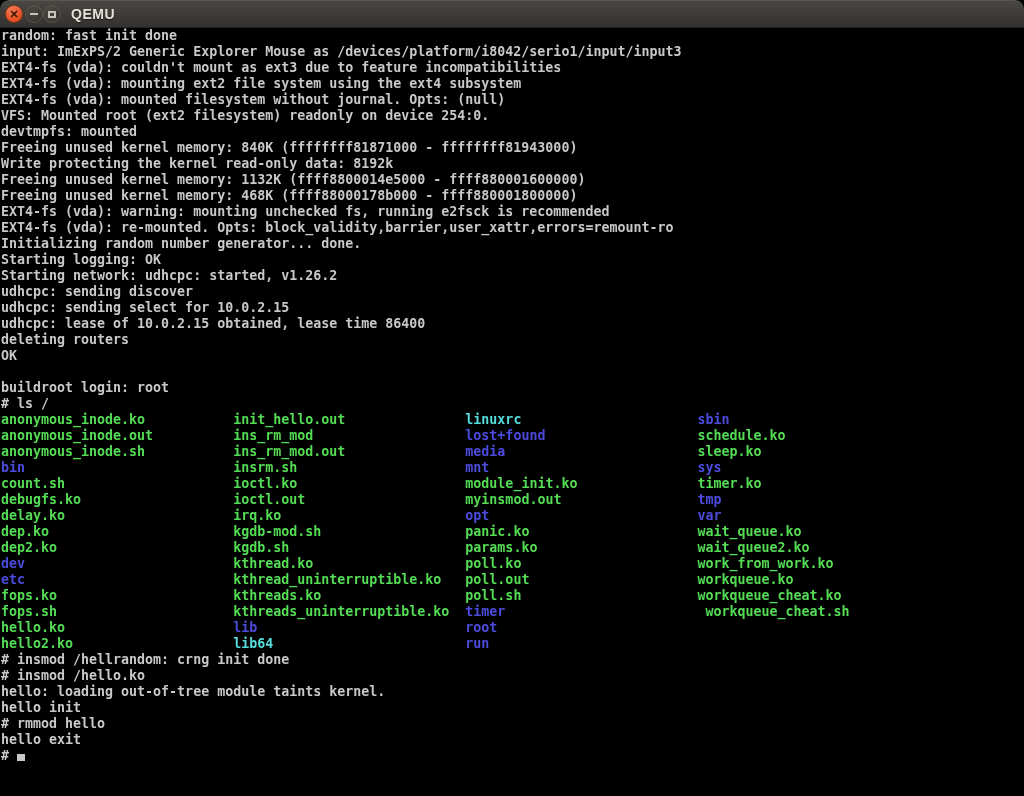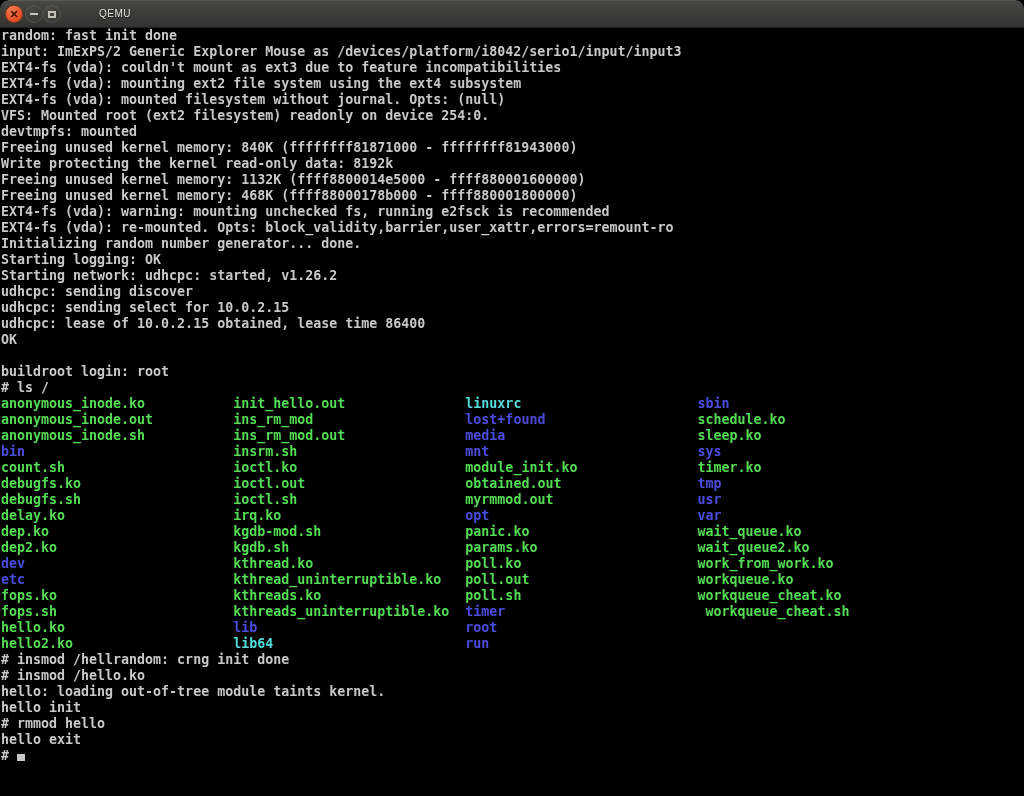--- a/index.html
+++ b/index.html
@@ -30,24 +30,23 @@
     background:radial-gradient(circle at 35% 30%, #4a4742 0%, #3b3934 70%);
     border:1px solid #55524b;
     box-shadow:inset 0 1px 0 rgba(255,255,255,0.10);
   }
   .wbtn.min { left:25px; }
   .wbtn.max { left:43px; }
   .glyph-min { width:8px; height:2px; background:#c6c2b9; }
   .glyph-max { width:8px; height:7px; border:2px solid #c6c2b9; }
   .title {
     position:absolute; left:71px; top:0; height:27px; display:flex; align-items:center;
-    color:#e6e2da; font-size:10px; font-weight:normal;
+    color:#e6e2da; font-size:14px; font-weight:bold;
     text-shadow:0 1px 1px rgba(0,0,0,0.6);
     letter-spacing:0.5px;
-    margin-left:28px;
   }
 
   .terminal {
     position:absolute; top:28px; left:0; width:1024px; height:676px;
     background:var(--bg); padding-left:1px;
     font-family:"DejaVu Sans Mono","Liberation Mono",monospace;
     font-size:13.3px; font-weight:bold; cursor:text;
   }
   .line { height:16px; line-height:16px; white-space:pre; }
   .c-fg    { color:var(--fg); }
@@ -85,31 +84,31 @@
       <div class="line"><span class="c-fg">Freeing unused kernel memory: 1132K (ffff8800014e5000 - ffff880001600000)</span></div>
       <div class="line"><span class="c-fg">Freeing unused kernel memory: 468K (ffff88000178b000 - ffff880001800000)</span></div>
       <div class="line"><span class="c-fg">EXT4-fs (vda): warning: mounting unchecked fs, running e2fsck is recommended</span></div>
       <div class="line"><span class="c-fg">EXT4-fs (vda): re-mounted. Opts: block_validity,barrier,user_xattr,errors=remount-ro</span></div>
       <div class="line"><span class="c-fg">Initializing random number generator... done.</span></div>
       <div class="line"><span class="c-fg">Starting logging: OK</span></div>
       <div class="line"><span class="c-fg">Starting network: udhcpc: started, v1.26.2</span></div>
       <div class="line"><span class="c-fg">udhcpc: sending discover</span></div>
       <div class="line"><span class="c-fg">udhcpc: sending select for 10.0.2.15</span></div>
       <div class="line"><span class="c-fg">udhcpc: lease of 10.0.2.15 obtained, lease time 86400</span></div>
+      <div class="line"><span class="c-fg">deleting routers</span></div>
       <div class="line"><span class="c-fg">OK</span></div>
       <div class="line"><span class="c-fg"></span></div>
       <div class="line"><span class="c-fg">buildroot login: root</span></div>
       <div class="line"><span class="c-fg"># ls /</span></div>
       <div class="line"><span class="c-green">anonymous_inode.ko           </span><span class="c-green">init_hello.out               </span><span class="c-cyan">linuxrc                      </span><span class="c-blue">sbin</span></div>
       <div class="line"><span class="c-green">anonymous_inode.out          </span><span class="c-green">ins_rm_mod                   </span><span class="c-blue">lost+found                   </span><span class="c-green">schedule.ko</span></div>
       <div class="line"><span class="c-green">anonymous_inode.sh           </span><span class="c-green">ins_rm_mod.out               </span><span class="c-blue">media                        </span><span class="c-green">sleep.ko</span></div>
       <div class="line"><span class="c-blue">bin                          </span><span class="c-green">insrm.sh                     </span><span class="c-blue">mnt                          </span><span class="c-blue">sys</span></div>
       <div class="line"><span class="c-green">count.sh                     </span><span class="c-green">ioctl.ko                     </span><span class="c-green">module_init.ko               </span><span class="c-green">timer.ko</span></div>
-      <div class="line"><span class="c-green">debugfs.ko                   </span><span class="c-green">ioctl.out                    </span><span class="c-green">obtained.out                 </span><span class="c-blue">tmp</span></div>
-      <div class="line"><span class="c-green">debugfs.sh                   </span><span class="c-green">ioctl.sh                     </span><span class="c-green">myrmmod.out                  </span><span class="c-blue">usr</span></div>
+      <div class="line"><span class="c-green">debugfs.ko                   </span><span class="c-green">ioctl.out                    </span><span class="c-green">myinsmod.out                 </span><span class="c-blue">tmp</span></div>
       <div class="line"><span class="c-green">delay.ko                     </span><span class="c-green">irq.ko                       </span><span class="c-blue">opt                          </span><span class="c-blue">var</span></div>
       <div class="line"><span class="c-green">dep.ko                       </span><span class="c-green">kgdb-mod.sh                  </span><span class="c-green">panic.ko                     </span><span class="c-green">wait_queue.ko</span></div>
       <div class="line"><span class="c-green">dep2.ko                      </span><span class="c-green">kgdb.sh                      </span><span class="c-green">params.ko                    </span><span class="c-green">wait_queue2.ko</span></div>
       <div class="line"><span class="c-blue">dev                          </span><span class="c-green">kthread.ko                   </span><span class="c-green">poll.ko                      </span><span class="c-green">work_from_work.ko</span></div>
       <div class="line"><span class="c-blue">etc                          </span><span class="c-green">kthread_uninterruptible.ko   </span><span class="c-green">poll.out                     </span><span class="c-green">workqueue.ko</span></div>
       <div class="line"><span class="c-green">fops.ko                      </span><span class="c-green">kthreads.ko                  </span><span class="c-green">poll.sh                      </span><span class="c-green">workqueue_cheat.ko</span></div>
       <div class="line"><span class="c-green">fops.sh                      </span><span class="c-green">kthreads_uninterruptible.ko  </span><span class="c-blue">timer                         </span><span class="c-green">workqueue_cheat.sh</span></div>
       <div class="line"><span class="c-green">hello.ko                     </span><span class="c-blue">lib                          </span><span class="c-blue">root</span></div>
       <div class="line"><span class="c-green">hello2.ko                    </span><span class="c-cyan">lib64                        </span><span class="c-blue">run</span></div>
       <div class="line"><span class="c-fg"># insmod /hellrandom: crng init done</span></div>

